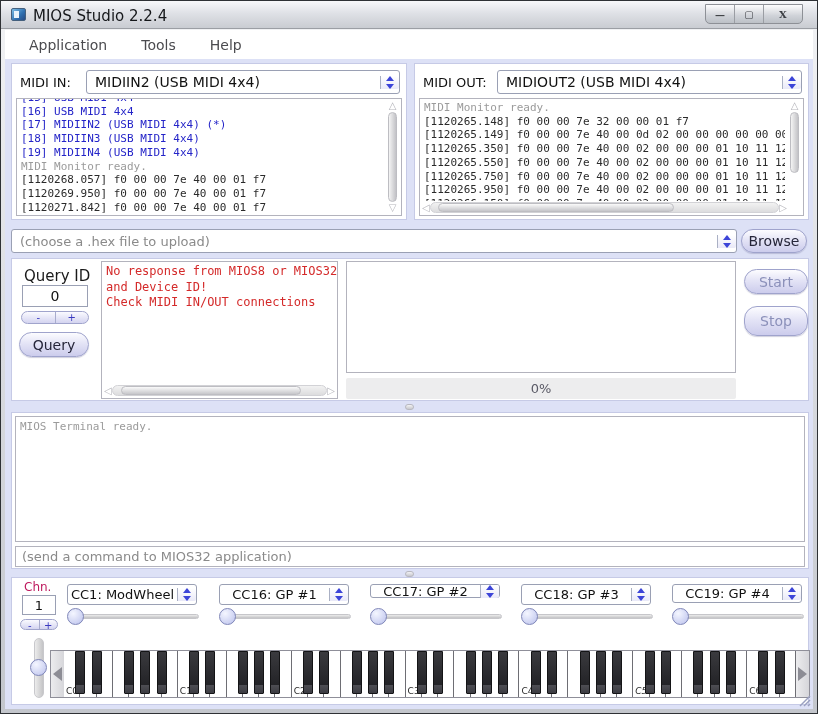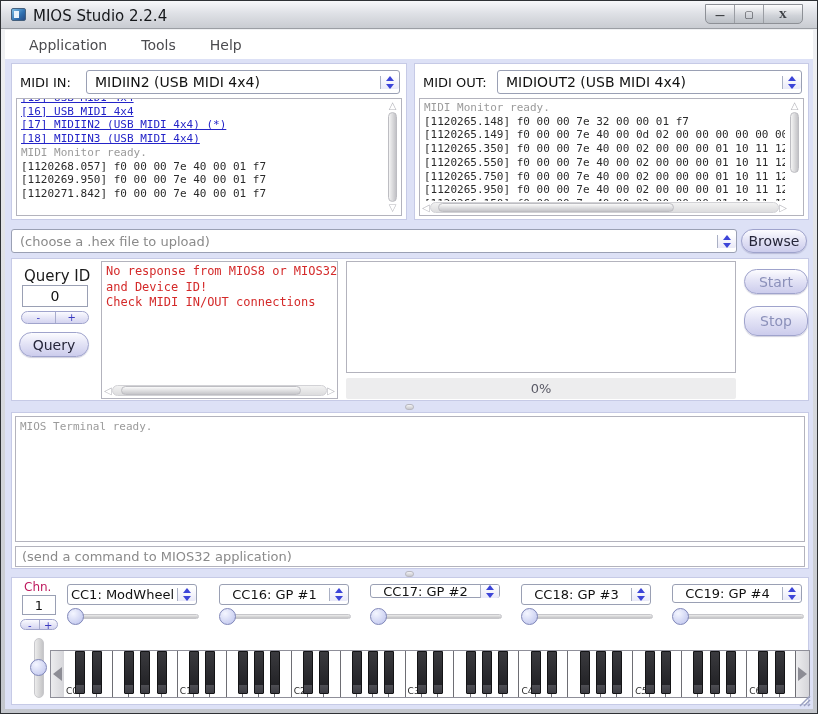--- a/index.html
+++ b/index.html
@@ -38,21 +38,21 @@
         background:linear-gradient(180deg,#ffffff,#e9e9f8); display:flex; flex-direction:column;
         align-items:center; justify-content:center; gap:3px; }
   .tri-up{ width:0; height:0; border-left:4px solid transparent; border-right:4px solid transparent; border-bottom:5px solid #3c44d8; }
   .tri-dn{ width:0; height:0; border-left:4px solid transparent; border-right:4px solid transparent; border-top:5px solid #3c44d8; }
   .field-label{ font-size:13px; color:#111; }
   
   .logbox{ position:absolute; background:#fff; border:1px solid #b3b3bd; overflow:hidden; }
   .loglines{ position:absolute; left:4px; top:2px; right:18px; bottom:2px; overflow:hidden; }
   .loglines.clip-first{ top:-8px; }
   .logline{ font-family:"DejaVu Sans Mono", monospace; font-size:11px; line-height:13.7px; white-space:pre; }
-  .c-blue{ color:#2424c8;text-decoration:underline; } .c-gray{ color:#9b9b9b; } .c-black{ color:#2a2a2a; }
+  .c-blue{ color:#2424c8; } .c-gray{ color:#9b9b9b; } .c-black{ color:#2a2a2a; }
   
   .sb-arrow{ color:#b6b6bc; font-size:10px; line-height:10px; text-align:center; }
   .vscroll{ position:absolute; top:2px; bottom:2px; right:2px; width:13px; display:flex; flex-direction:column; align-items:center; }
   .vthumb{ width:9px; background:linear-gradient(90deg,#f4f4f4,#c2c2c6); border:1px solid #bdbdc2; border-radius:5px; }
   .hscroll{ position:absolute; left:2px; right:2px; bottom:1px; height:13px; display:flex; align-items:center; }
   .htrack{ position:relative; flex:1; height:11px; background:linear-gradient(180deg,#f2f2f2,#dcdcde); border:1px solid #d2d2d6; border-radius:6px; }
   .hthumb{ position:absolute; top:0; bottom:0; background:linear-gradient(180deg,#fafafa,#c6c6ca); border:1px solid #bdbdc2; border-radius:6px; }
   
   .btn{ position:absolute; display:flex; align-items:center; justify-content:center;
         background:linear-gradient(180deg,#fcfcff 0%,#e4e4f6 45%,#ccccec 100%);
@@ -126,20 +126,21 @@
           <span class="tri-up"></span>
           <span class="tri-dn"></span>
         </div>
       </div>
       <div class="logbox" style="left:4px;top:34px;right:4px;bottom:3px;">
         <div class="loglines clip-first">
             <div class="logline c-blue">[15] USB MIDI 4x4</div>
             <div class="logline c-blue">[16] USB MIDI 4x4</div>
             <div class="logline c-blue">[17] MIDIIN2 (USB MIDI 4x4) (*)</div>
             <div class="logline c-blue">[18] MIDIIN3 (USB MIDI 4x4)</div>
+            <div class="logline c-blue">[19] MIDIIN4 (USB MIDI 4x4)</div>
             <div class="logline c-gray">MIDI Monitor ready.</div>
             <div class="logline c-black">[1120268.057] f0 00 00 7e 40 00 01 f7</div>
             <div class="logline c-black">[1120269.950] f0 00 00 7e 40 00 01 f7</div>
             <div class="logline c-black">[1120271.842] f0 00 00 7e 40 00 01 f7</div>
           </div>
         <div class="vscroll">
           <div class="sb-arrow">△</div>
           <div class="vthumb" style="flex:1;margin:1px 0;"></div>
           <div class="sb-arrow">▽</div>
         </div>

